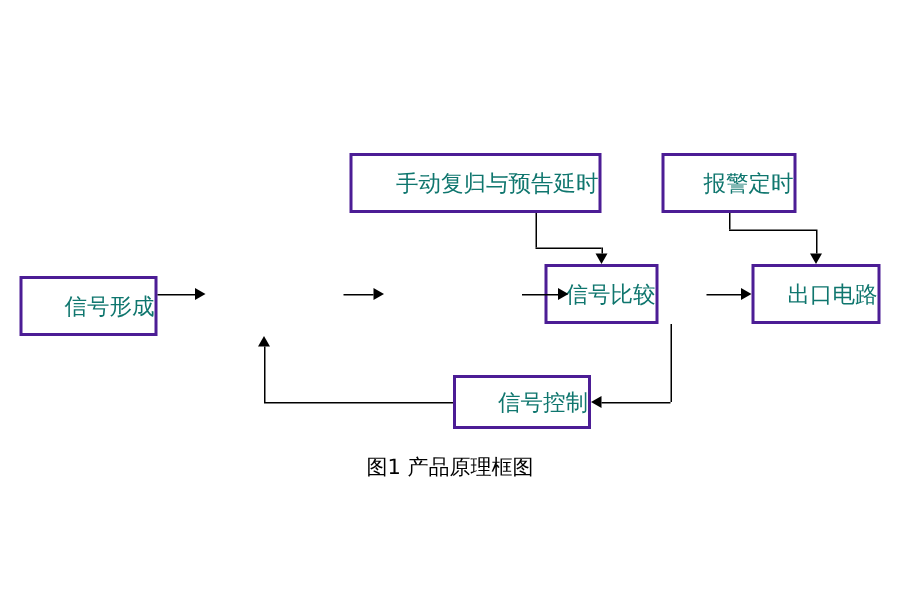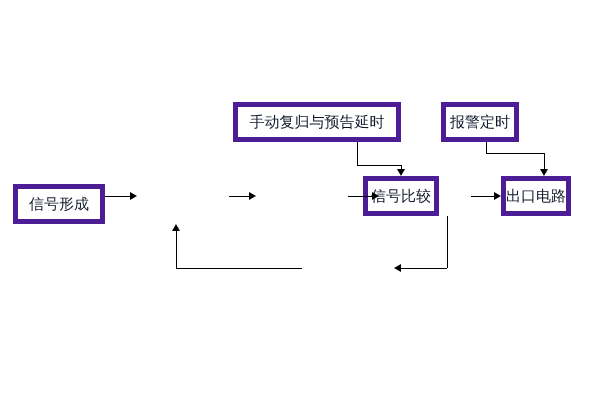--- a/index.html
+++ b/index.html
@@ -14,26 +14,26 @@
     overflow: hidden;
   }
   #diagram {
     position: relative;
     width: 600px;
     height: 400px;
   }
   .node {
     position: absolute;
     box-sizing: border-box;
-    border: 5px solid #4c1d95;
+    border: 2px solid #4c1d95;
     background: #ffffff;
-    color: #0f172a;
+    color: #0f766e;
     display: flex;
     align-items: center;
-    justify-content: center;
+    justify-content: flex-end;
     font-size: 15px;
     line-height: 1;
     letter-spacing: 0px;
     white-space: nowrap;
   }
   .caption {
     position: absolute;
     color: #000000;
     font-size: 14px;
     white-space: nowrap;
@@ -73,38 +73,41 @@
 </style>
 </head>
 <body>
 
 <div id="diagram">
 
   <div class="node" style="left:233px; top:102px; width:168px; height:40px;">
     <span>手动复归与预告延时</span>
   </div>
 
-  <div class="node" style="left:441px; top:102px; width:78px; height:40px;">
+  <div class="node" style="left:441px; top:102px; width:90px; height:40px;">
     <span>报警定时</span>
   </div>
 
   <div class="node" style="left:13px; top:184px; width:92px; height:40px;">
     <span>信号形成</span>
   </div>
 
 
 
   <div class="node" style="left:363px; top:176px; width:76px; height:40px;">
     <span>信号比较</span>
   </div>
 
-  <div class="node" style="left:501px; top:176px; width:70px; height:40px;">
+  <div class="node" style="left:501px; top:176px; width:86px; height:40px;">
     <span>出口电路</span>
   </div>
 
+  <div class="node" style="left:302px; top:250px; width:92px; height:36px;">
+    <span>信号控制</span>
+  </div>
 
   <div class="line h" style="left:105px; top:196px; width:25px;"></div>
   <div class="arrow arrow-right" style="left:130px; top:192px;"></div>
 
   <div class="line h" style="left:229px; top:196px; width:20px;"></div>
   <div class="arrow arrow-right" style="left:249px; top:192px;"></div>
 
   <div class="line h" style="left:348px; top:196px; width:24px;"></div>
   <div class="arrow arrow-right" style="left:372px; top:192px;"></div>
 
@@ -122,14 +125,15 @@
   <div class="arrow arrow-down" style="left:540px; top:169px;"></div>
 
   <div class="line v" style="left:447px; top:216px; height:52px;"></div>
   <div class="line h" style="left:401px; top:268px; width:46px;"></div>
   <div class="arrow arrow-left" style="left:394px; top:264px;"></div>
 
   <div class="line h" style="left:176px; top:268px; width:126px;"></div>
   <div class="line v" style="left:176px; top:231px; height:37px;"></div>
   <div class="arrow arrow-up" style="left:172px; top:224px;"></div>
 
+  <div class="caption" style="left:0; top:303px; width:600px;">图1 产品原理框图</div>
 
 </div>
 
 </body></html>

